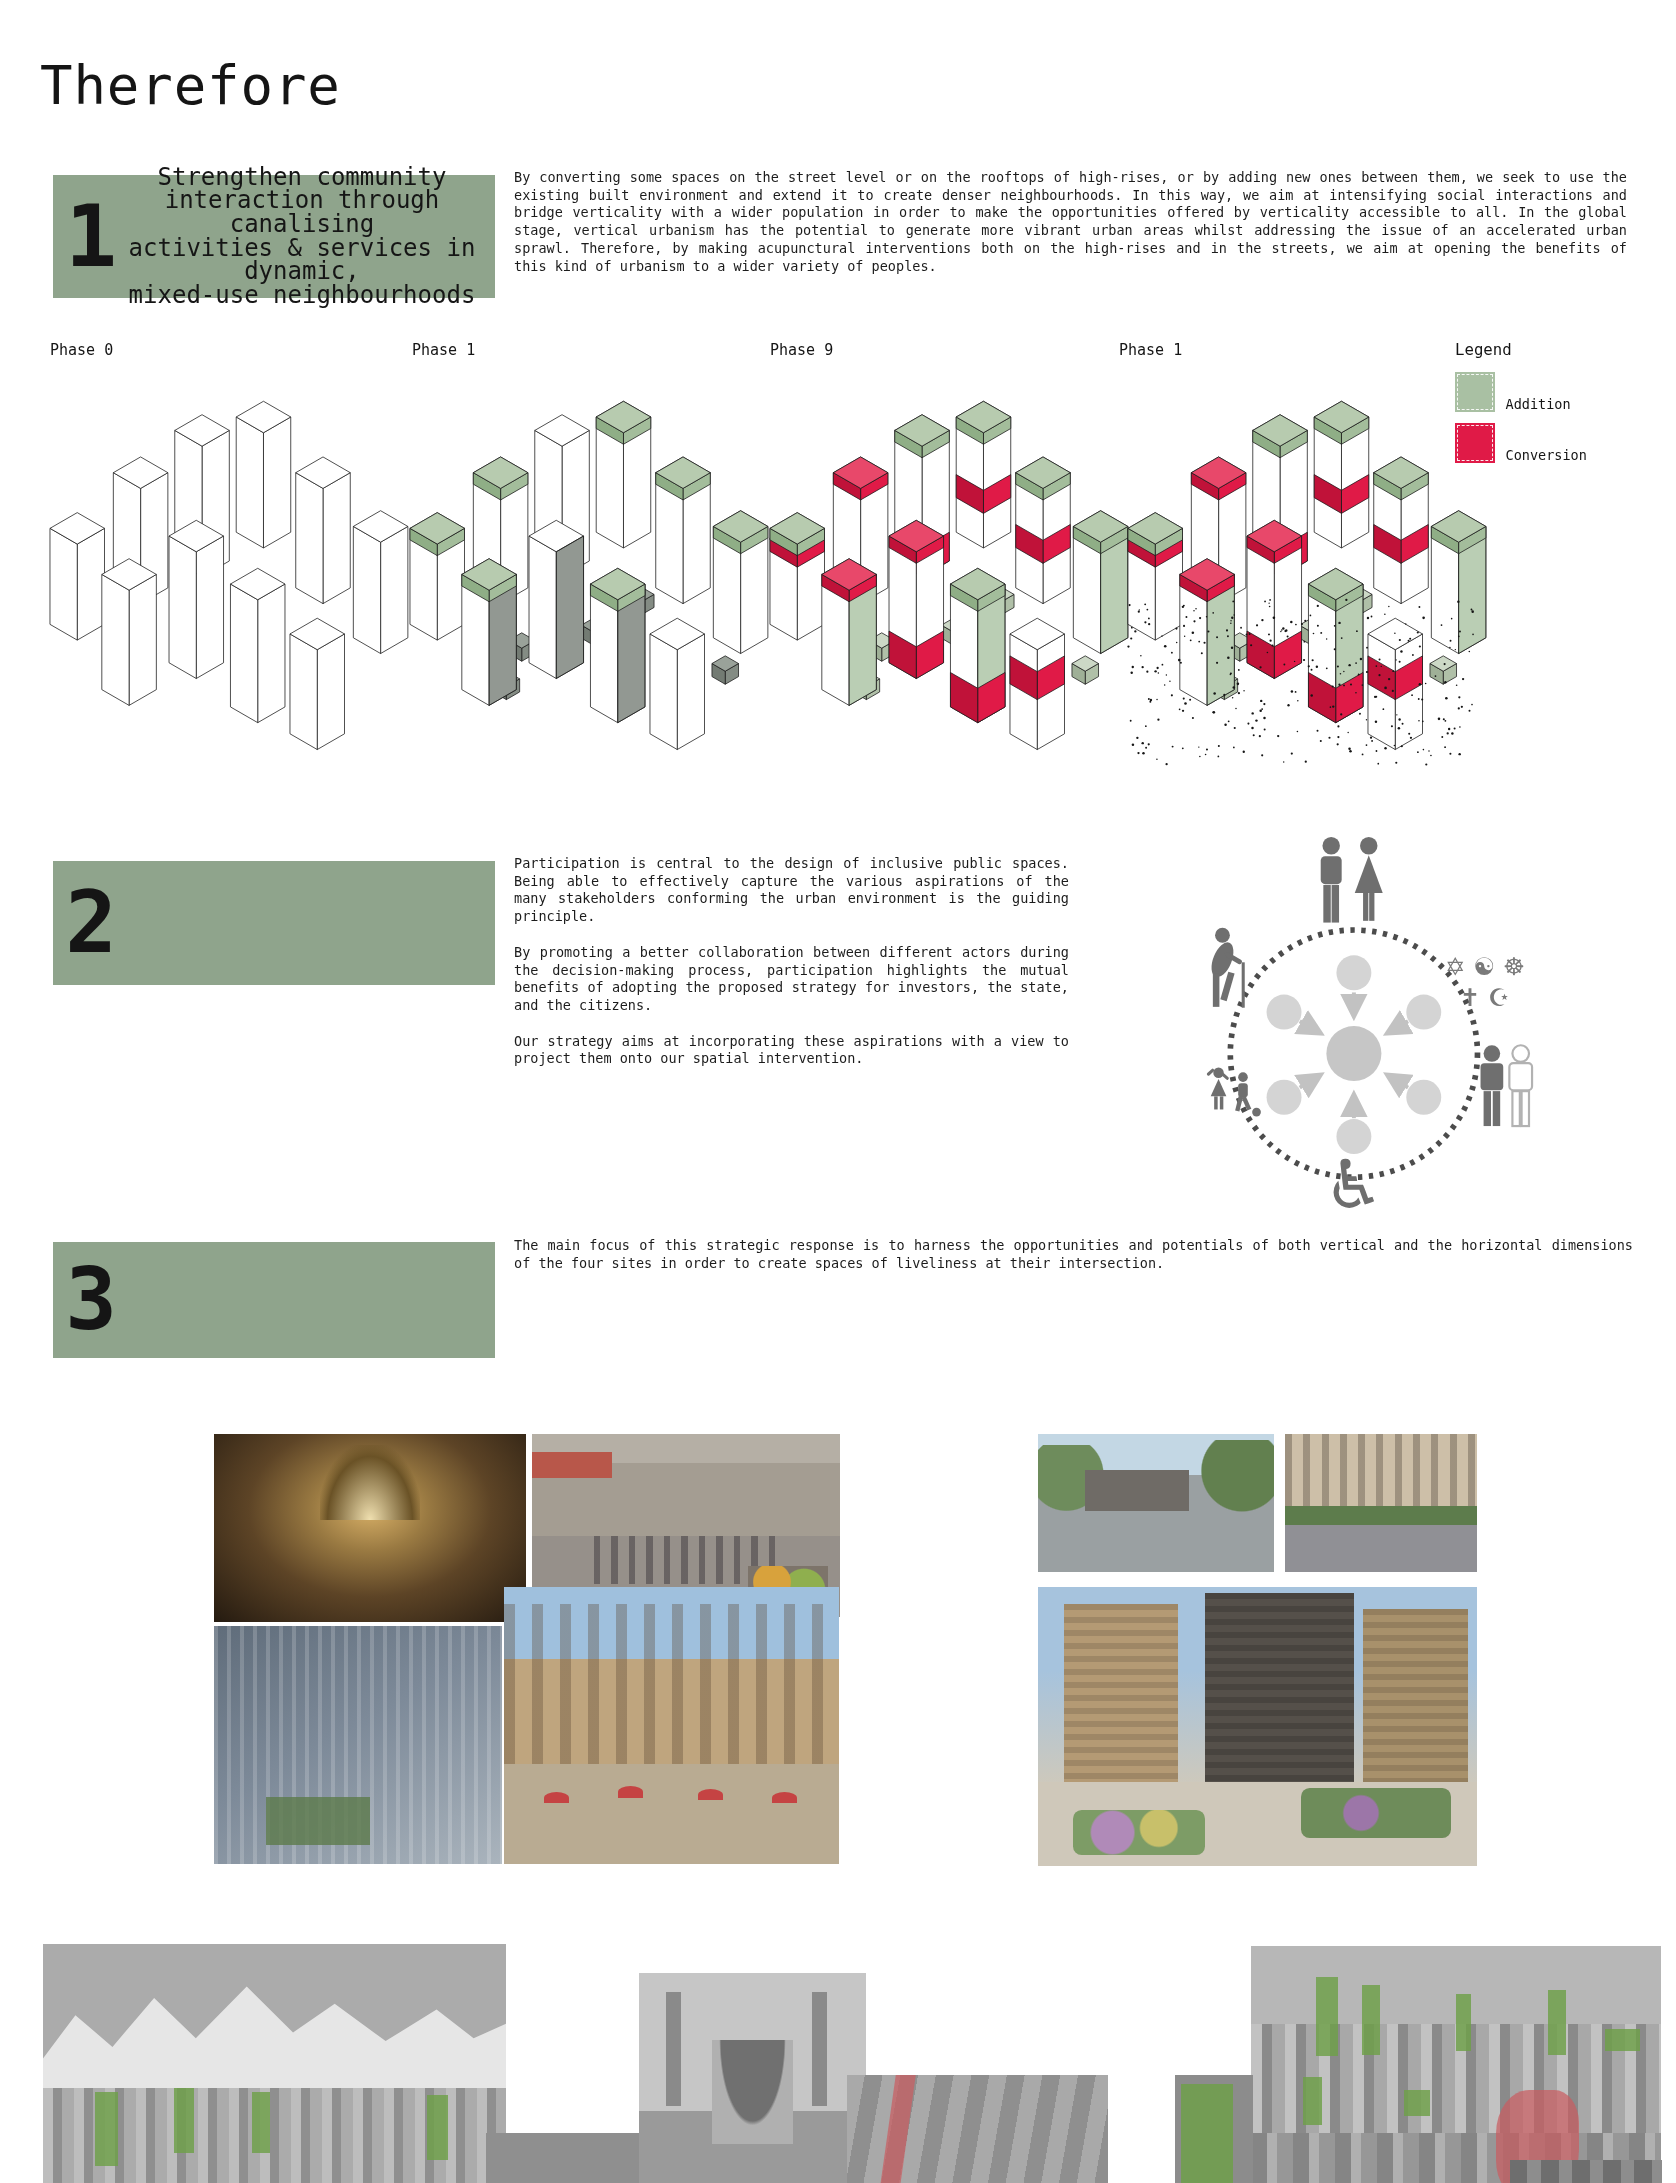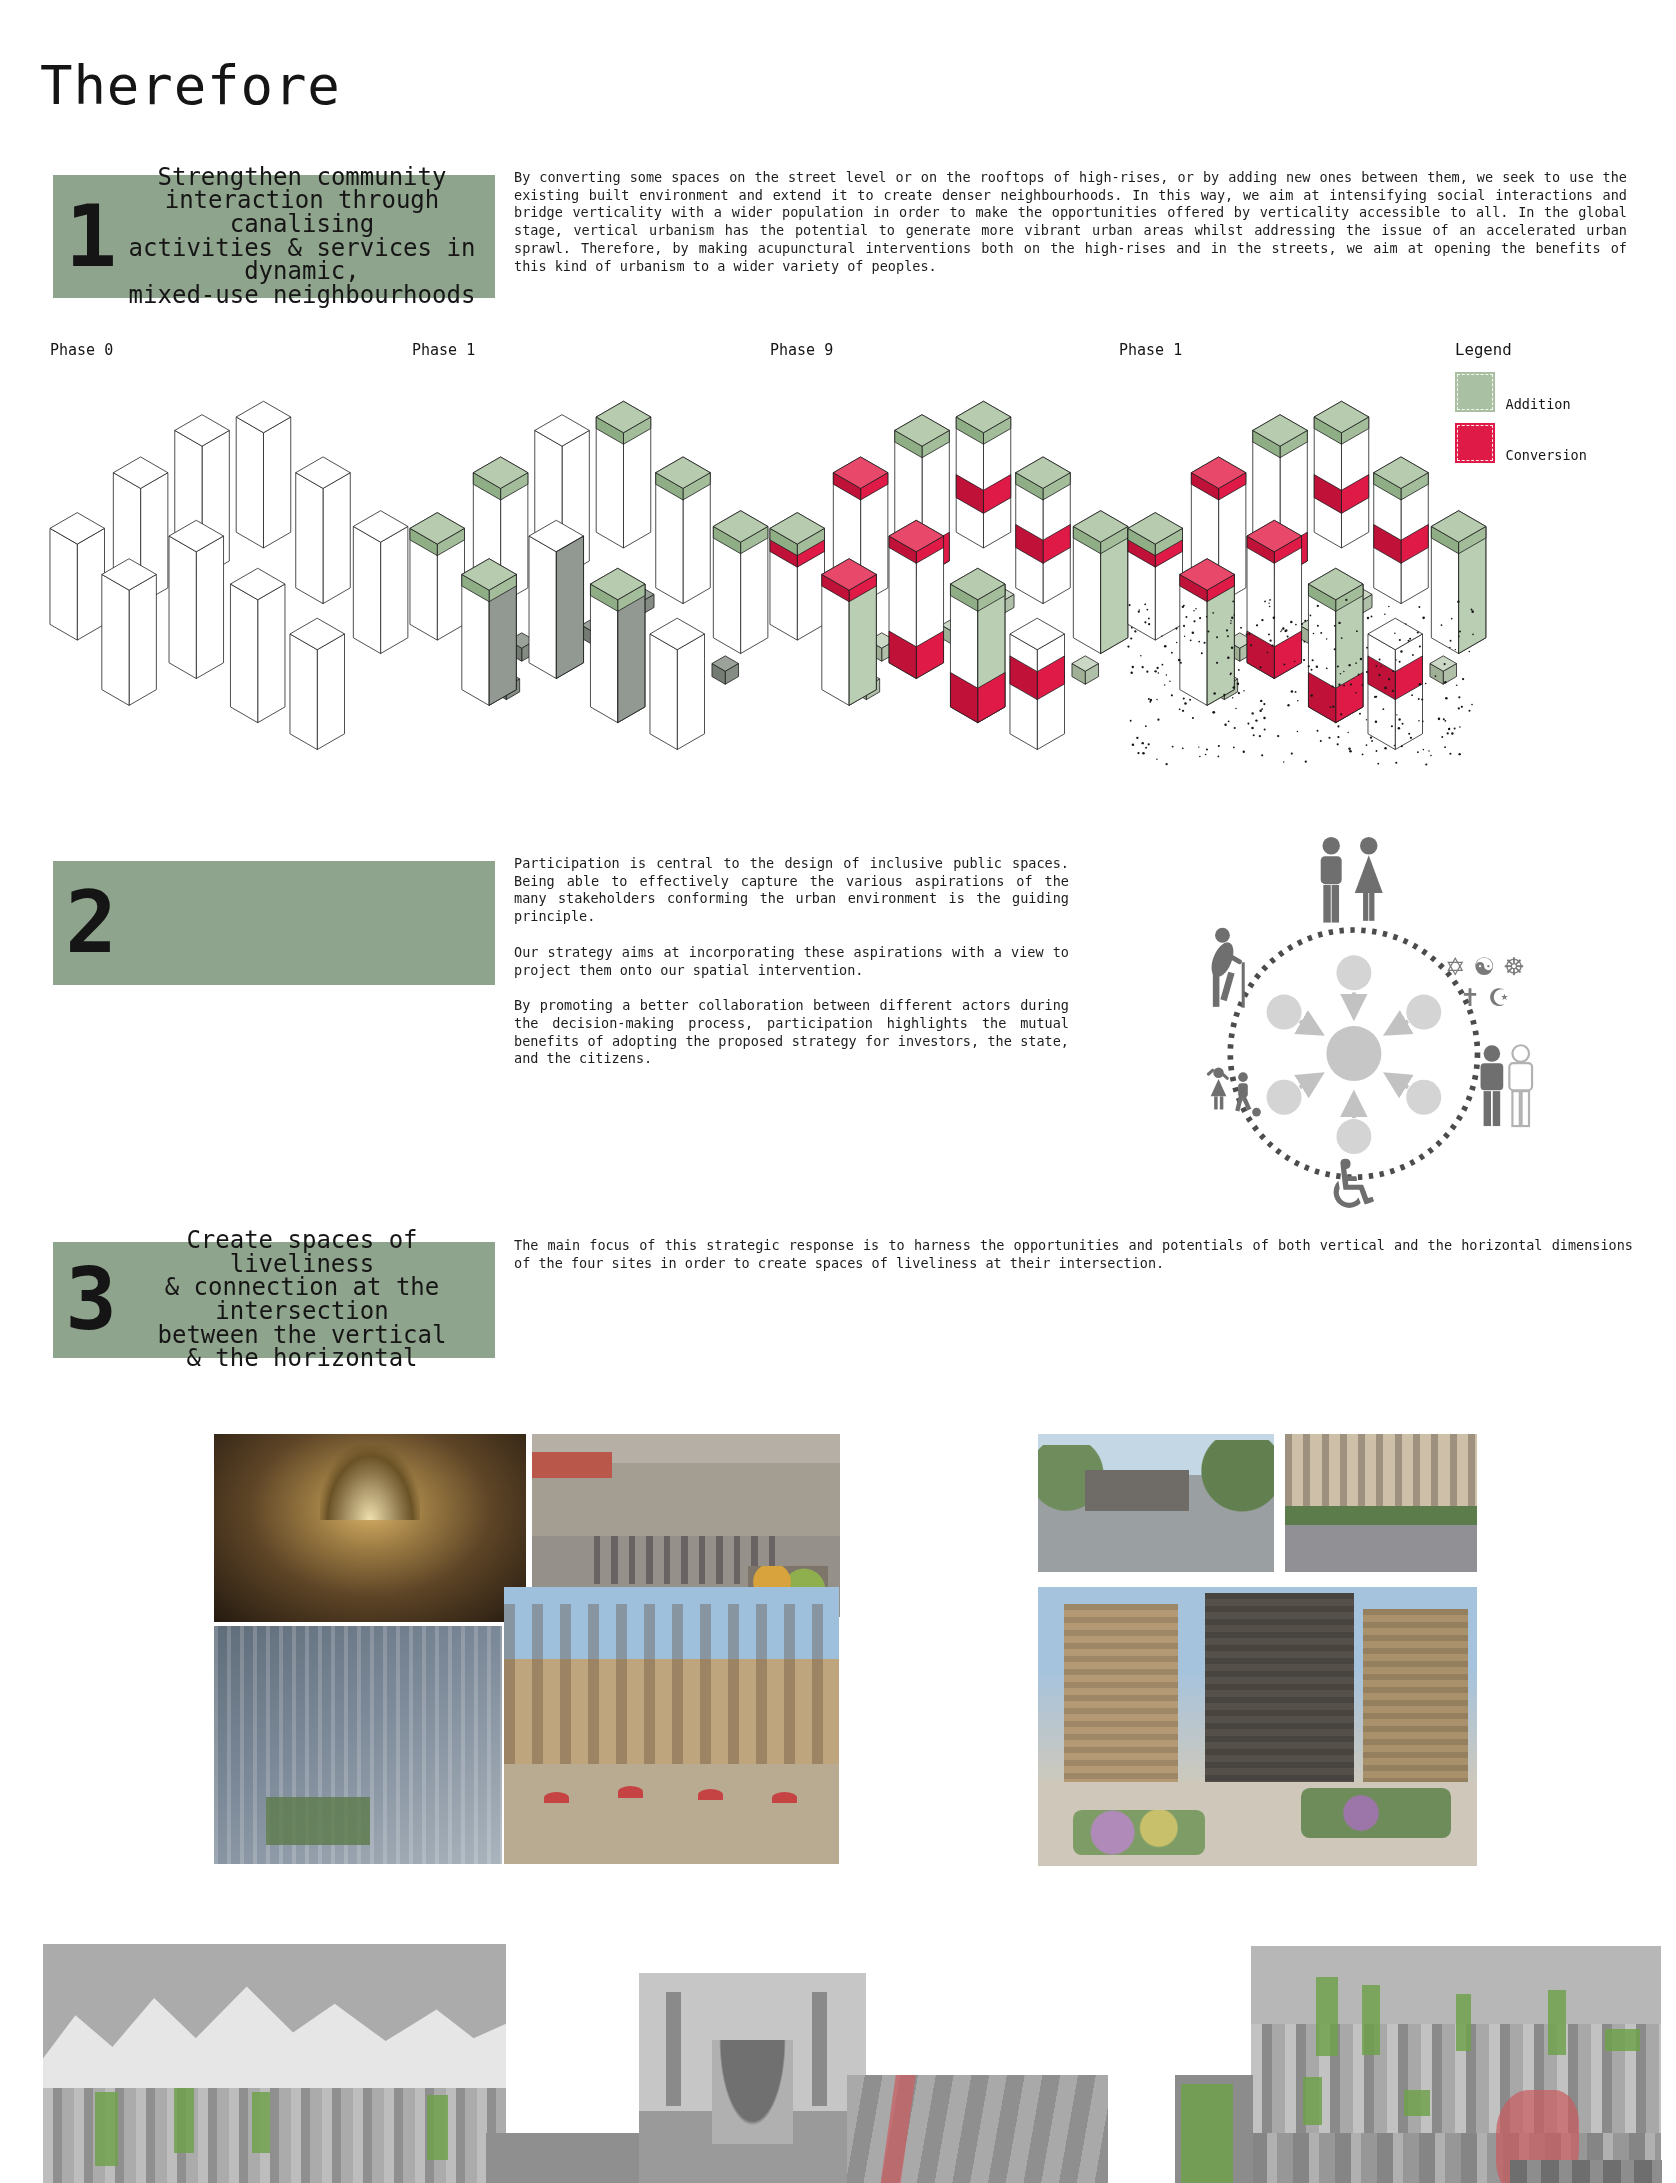--- a/index.html
+++ b/index.html
@@ -698,22 +698,22 @@
     <circle cx="936.7" cy="570.9" r="3.34" fill="#161616"></circle>
     <circle cx="446.3" cy="708.4" r="2.46" fill="#161616"></circle>
     <circle cx="310.0" cy="664.7" r="3.18" fill="#161616"></circle>
   </svg>
 
 <div id="block2" class="abs block" style="background: rgb(143, 164, 140);">
   <div class="num">2</div>
 </div>
 <div id="body2" class="abs body">
   <p>Participation is central to the design of inclusive public spaces. Being able to effectively capture the various aspirations of the many stakeholders conforming the urban environment is the guiding principle.</p>
+  <p>By promoting a better collaboration between different actors during the decision-making process, participation highlights the mutual benefits of adopting the proposed strategy for investors, the state, and the citizens.</p>
   <p>Our strategy aims at incorporating these aspirations with a view to project them onto our spatial intervention.</p>
-  <p>By promoting a better collaboration between different actors during the decision-making process, participation highlights the mutual benefits of adopting the proposed strategy for investors, the state, and the citizens.</p>
 </div>
 
 <svg id="participation" class="abs" viewBox="0 0 860 900">
   <defs>
     <marker id="ah" markerWidth="7" markerHeight="7" refX="5" refY="3.5" orient="auto">
       <path d="M0,0 L7,3.5 L0,7 Z" fill="#c2c2c2"></path>
     </marker>
   </defs>
   <circle cx="400" cy="512" r="283" fill="none" stroke="#4c4c4c" stroke-width="13" stroke-dasharray="10 15"></circle>
   <g>
@@ -784,24 +784,20 @@
         <rect x="2" y="42" width="52" height="62" rx="9"></rect>
       <rect x="9" y="106" width="17" height="80"></rect>
         <rect x="30" y="106" width="17" height="80"></rect>
     </g>
   </g>
   <text x="400" y="866" font-size="155" fill="#6e6e6e" text-anchor="middle" font-family="DejaVu Sans, sans-serif">♿</text>
 </svg>
 
 <div id="block3" class="abs block" style="background: rgb(143, 164, 140);">
   <div class="num">3</div>
-  <div class="head">Create spaces of liveliness
-&amp; connection at the intersection
-between the vertical
-&amp; the horizontal</div>
 </div>
 <div id="body3" class="abs body">
   <p>The main focus of this strategic response is to harness the opportunities and potentials of both vertical and the horizontal dimensions of the four sites in order to create spaces of liveliness at their intersection.</p>
 </div>
 
 <div>
   <div id="pA" class="photo">
       <div class="arch"></div>
     </div>
   <div id="pB" class="photo">

